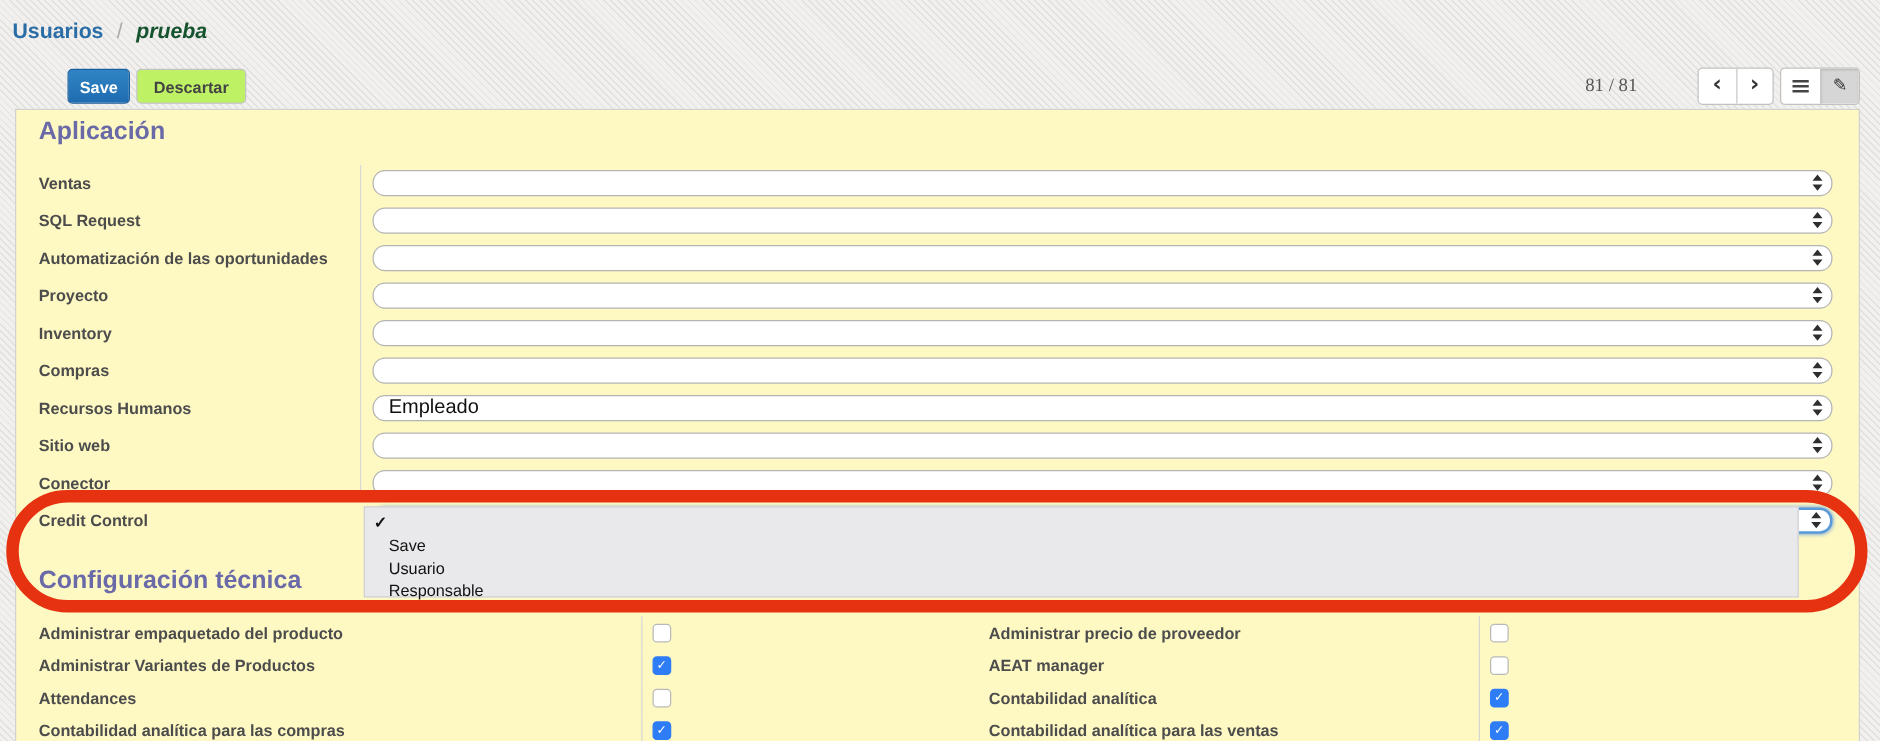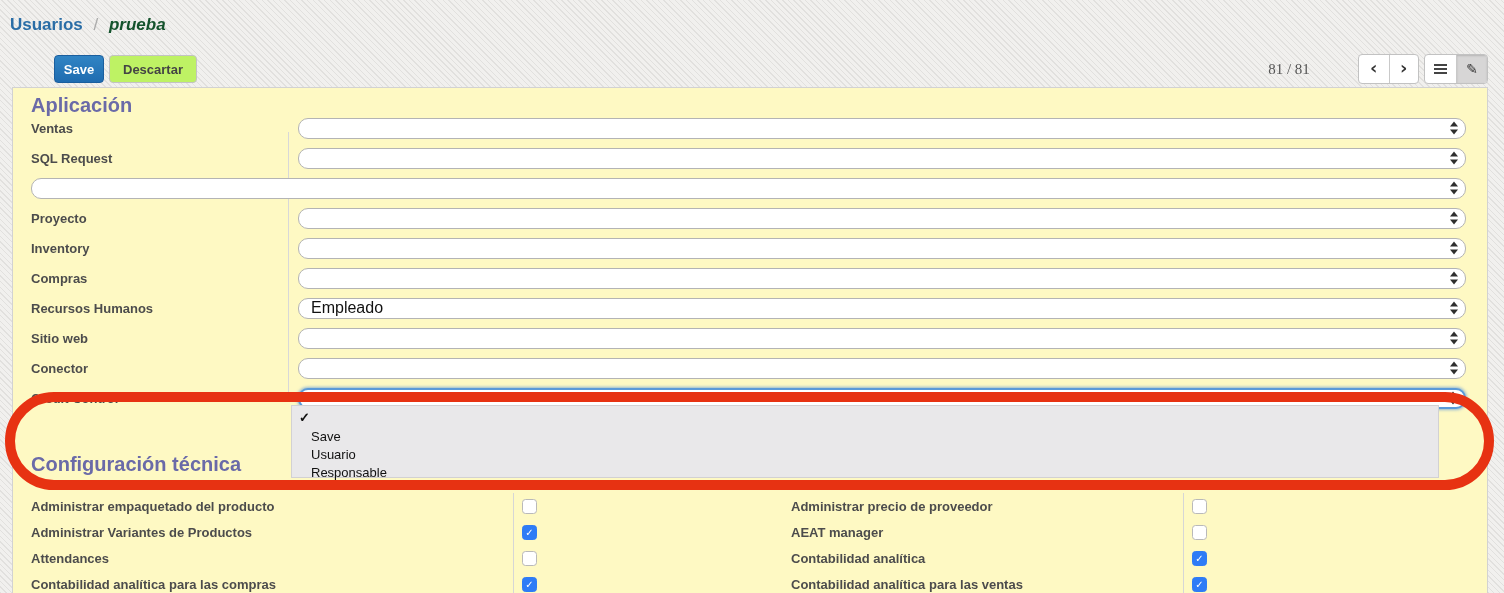--- a/index.html
+++ b/index.html
@@ -40,21 +40,21 @@
   .chevron { font-family:"DejaVu Sans", sans-serif; font-size:18px; line-height:1; padding-bottom:3px; }
 
   
   .sheet { position:absolute; left:12px; top:87px; width:1476px; height:506px;
       background:#fef9c3; border:1px solid #d2d2d2; border-bottom:none; }
 
   .section-title { position:absolute; left:18px; font-size:20px; font-weight:bold; color:#6a6aa8; }
   .title-app { top:6px; }
   .title-tech { top:365px; }
 
-  .fields { position:absolute; left:18px; right:21px; top:25px; }
+  .fields { position:absolute; left:18px; right:21px; top:43px; }
   .field-row { display:flex; align-items:center; height:30px; }
   .field-label { width:267px; flex:none; font-size:13px; font-weight:bold; color:#4c4c4c; }
   .select-box { position:relative; flex:1; height:21px; background:#fff;
       border:1px solid #b4b4b4; border-radius:10px; display:flex; align-items:center; }
   .select-value { font-size:16px; color:#111; padding-left:12px; }
   .stepper { position:absolute; right:7px; top:50%; transform:translateY(-50%);
       display:flex; flex-direction:column; align-items:center; }
   .tri-up { width:0; height:0; border-left:4px solid transparent; border-right:4px solid transparent;
       border-bottom:5px solid #2e2e2e; margin-bottom:3px; }
   .tri-down { width:0; height:0; border-left:4px solid transparent; border-right:4px solid transparent;
@@ -146,20 +146,21 @@
       <div class="select-box">
         <span class="select-value"></span>
         <span class="stepper">
             <span class="tri-up"></span>
             <span class="tri-down"></span>
           </span>
       </div>
     </div>
 
     <div class="field-row">
+      <span class="field-label">Automatización de las oportunidades</span>
       <div class="select-box">
         <span class="select-value"></span>
         <span class="stepper">
             <span class="tri-up"></span>
             <span class="tri-down"></span>
           </span>
       </div>
     </div>
 
     <div class="field-row">

